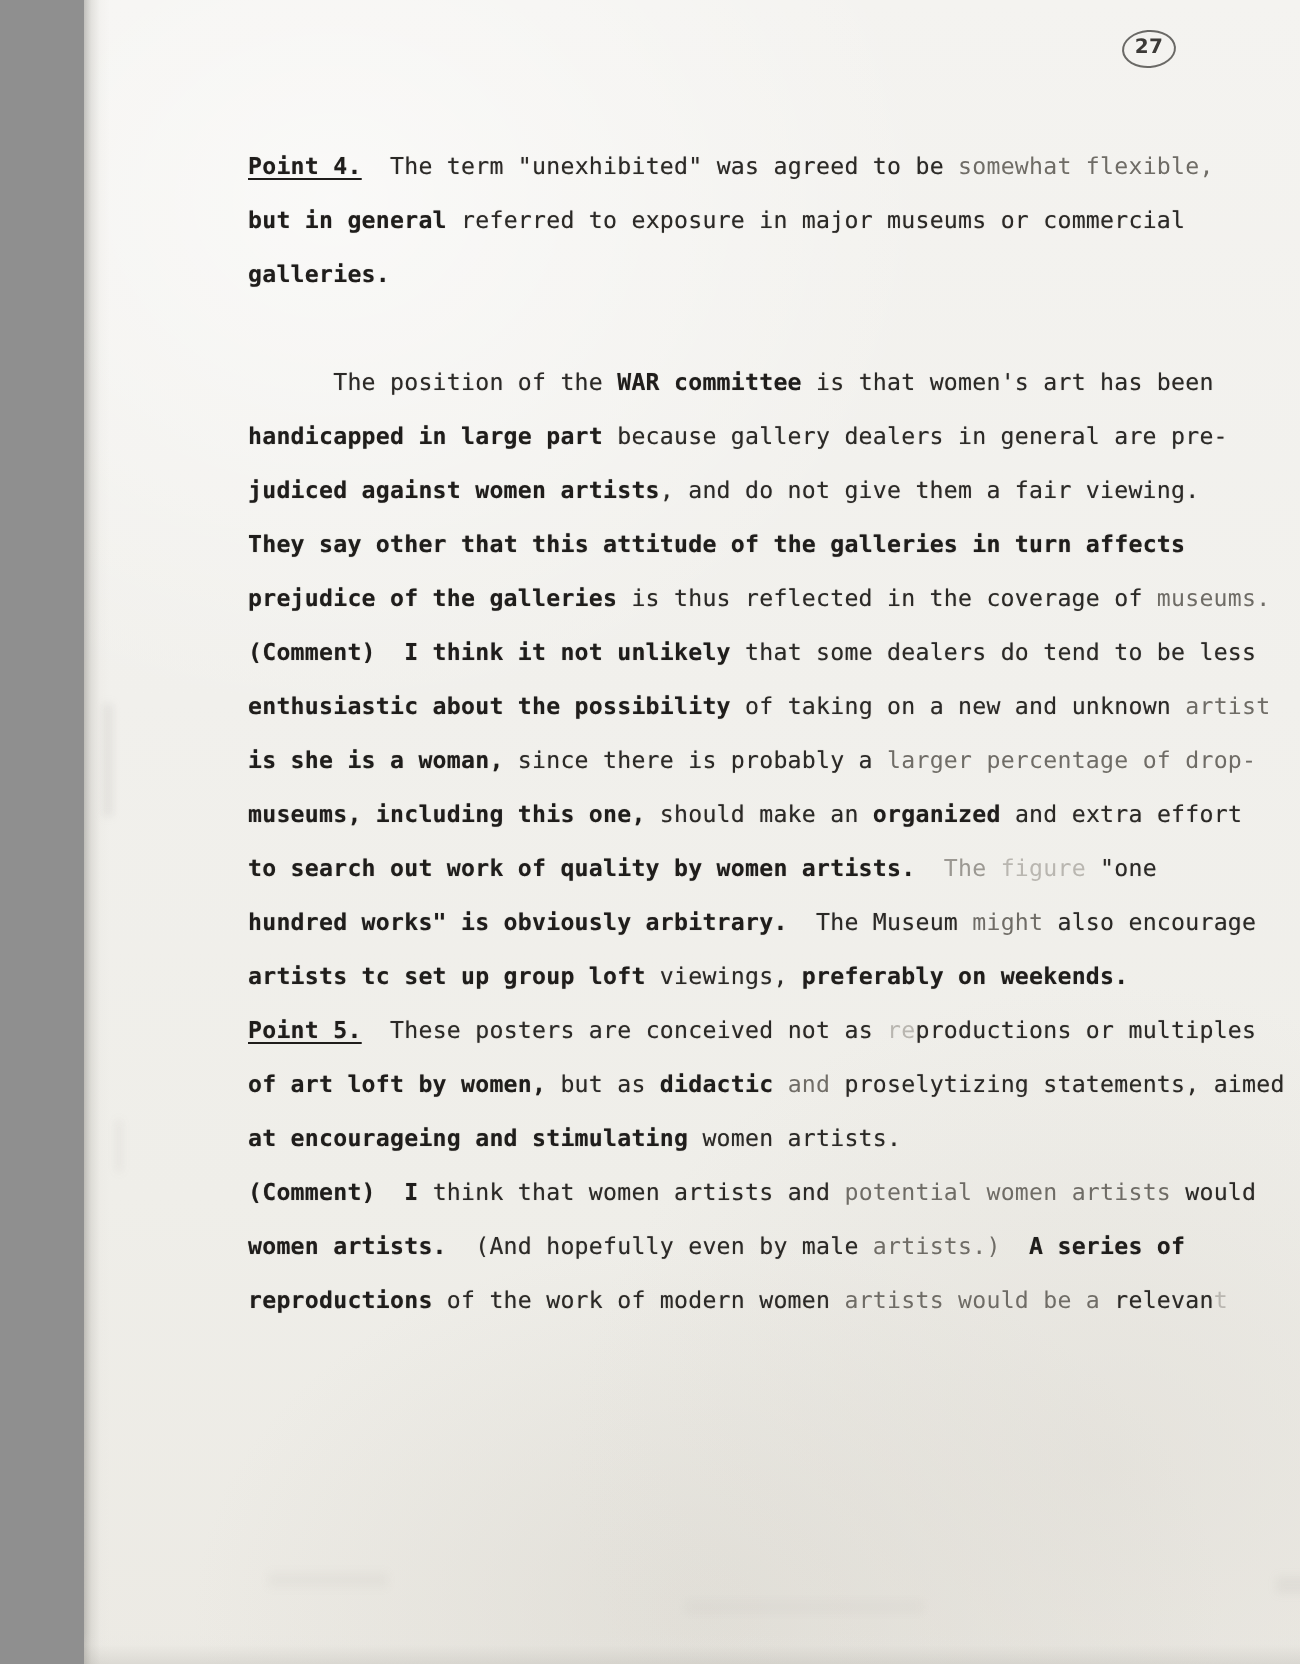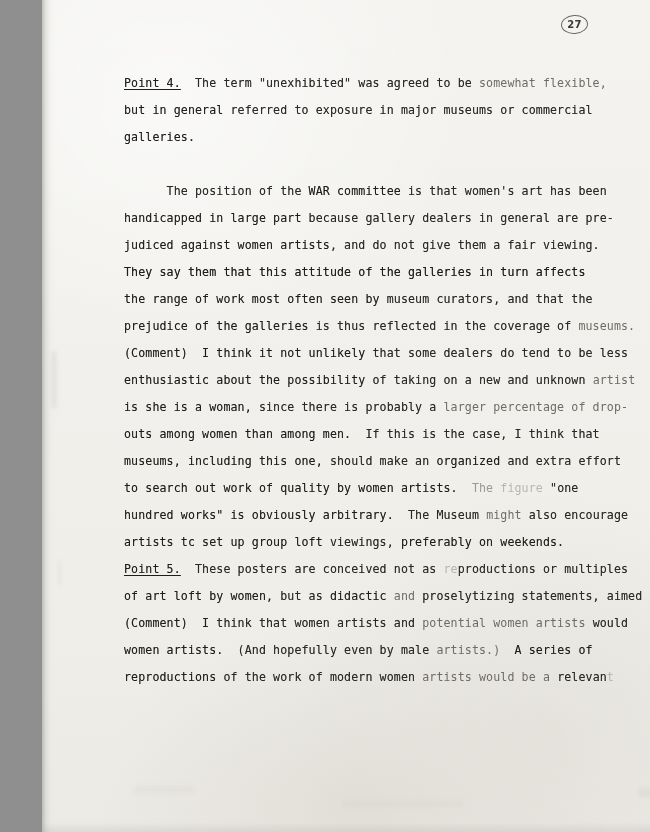--- a/index.html
+++ b/index.html
@@ -117,21 +117,21 @@
     white-space: pre;
     text-shadow: 0 0 0.45px rgba(43,41,38,0.45);
   }
   
   .line.heavy {
     color: #1d1b19;
     font-weight: 700;
     text-shadow: 0 0 0.5px rgba(29,27,25,0.6);
   }
   
-  .ink-bold   { font-weight: 400; color: #1f1d1b; }
+  .ink-bold   { font-weight: 700; color: #1f1d1b; }
   .ink-normal { color: #2b2926; }
   .ink-light  { color: #6f6c66; text-shadow: none; }
   .ink-faint  { color: #9b9892; text-shadow: none; }
   .ink-ghost  { color: #b9b6b0; text-shadow: none; }
   .underline  { text-decoration: underline; text-underline-offset: 2px; text-decoration-thickness: 1px; }
 </style>
 </head>
 <body>
 
 <div class="page">
@@ -153,31 +153,30 @@
   </div>
 
   <div class="body-text">
       <div class="line"><span class="ink-bold underline">Point 4.</span><span class="ink-normal">  The term "unexhibited" was agreed to be </span><span class="ink-light">somewhat flexible,</span></div>
       <div class="line"><span class="ink-bold">but in general </span><span class="ink-normal">referred to exposure in major museums or commercial</span></div>
       <div class="line"><span class="ink-bold">galleries.</span></div>
       <div class="line">&nbsp;</div>
       <div class="line"><span class="ink-normal">      The position of the </span><span class="ink-bold">WAR committee</span><span class="ink-normal"> is that women's art has been</span></div>
       <div class="line"><span class="ink-bold">handicapped in large part </span><span class="ink-normal">because gallery dealers in general are pre-</span></div>
       <div class="line"><span class="ink-bold">judiced against women artists</span><span class="ink-normal">, and do not give them a fair viewing.</span></div>
-      <div class="line heavy"><span class="ink-bold">They say </span><span class="ink-bold">them</span><span class="ink-bold"> that this attitude of the galleries in turn affects</span></div>
-      <div class="line"><span class="ink-bold">the range of work most often seen by </span><span class="ink-normal">museum curators, and that the</span></div>
+      <div class="line heavy"><span class="ink-bold">They say </span><span class="ink-bold">other</span><span class="ink-bold"> that this attitude of the galleries in turn affects</span></div>
       <div class="line"><span class="ink-bold">prejudice of the galleries </span><span class="ink-normal">is thus reflected in the coverage of </span><span class="ink-light">museums.</span></div>
       <div class="line"><span class="ink-bold">(Comment)  I think it not unlikely </span><span class="ink-normal">that some dealers do tend to be less</span></div>
       <div class="line"><span class="ink-bold">enthusiastic about the possibility </span><span class="ink-normal">of taking on a new and unknown </span><span class="ink-light">artist</span></div>
       <div class="line"><span class="ink-bold">is she is a woman, </span><span class="ink-normal">since there is probably a </span><span class="ink-light">larger percentage of drop-</span></div>
-      <div class="line"><span class="ink-bold">outs among women than among men.</span><span class="ink-normal">  If this is the case, I think that</span></div>
       <div class="line"><span class="ink-bold">museums, including this one, </span><span class="ink-normal">should make an </span><span class="ink-bold">organized </span><span class="ink-normal">and extra effort</span></div>
       <div class="line"><span class="ink-bold">to search out work of quality by women artists.</span><span class="ink-normal">  </span><span class="ink-faint">The </span><span class="ink-ghost">figure</span><span class="ink-normal"> </span><span class="ink-normal">"one</span></div>
       <div class="line"><span class="ink-bold">hundred works" is obviously arbitrary.</span><span class="ink-normal">  The Museum </span><span class="ink-light">might </span><span class="ink-normal">also encourage</span></div>
       <div class="line"><span class="ink-bold">artists tc set up group loft </span><span class="ink-normal">viewings, </span><span class="ink-bold">preferably on weekends.</span></div>
       <div class="line"><span class="ink-bold underline">Point 5.</span><span class="ink-normal">  These posters are conceived not as </span><span class="ink-ghost">re</span><span class="ink-normal">productions or multiples</span></div>
       <div class="line"><span class="ink-bold">of art loft by women, </span><span class="ink-normal">but as </span><span class="ink-bold">didactic </span><span class="ink-light">and </span><span class="ink-normal">proselytizing statements, aimed</span></div>
+      <div class="line"><span class="ink-bold">at encourageing and stimulating </span><span class="ink-normal">women artists.</span></div>
       <div class="line"><span class="ink-bold">(Comment)  I </span><span class="ink-normal">think that women artists and </span><span class="ink-light">potential women artists </span><span class="ink-normal">would</span></div>
       <div class="line"><span class="ink-bold">women artists.</span><span class="ink-normal">  (And hopefully even by male </span><span class="ink-light">artists.)</span><span class="ink-normal">  </span><span class="ink-bold">A series of</span></div>
       <div class="line"><span class="ink-bold">reproductions </span><span class="ink-normal">of the work of modern women </span><span class="ink-light">artists would be a </span><span class="ink-normal">relevan</span><span class="ink-ghost">t</span></div>
     </div>
 
 </div>
 
 </body></html>

